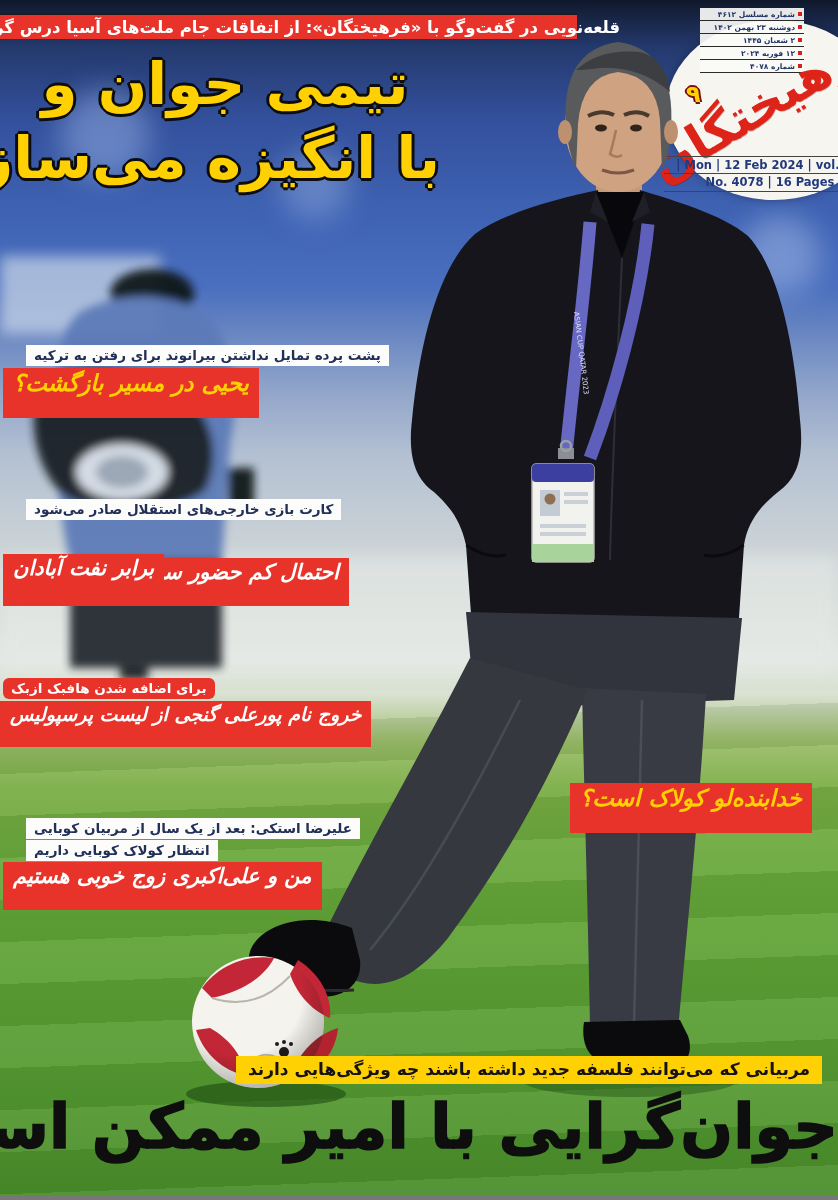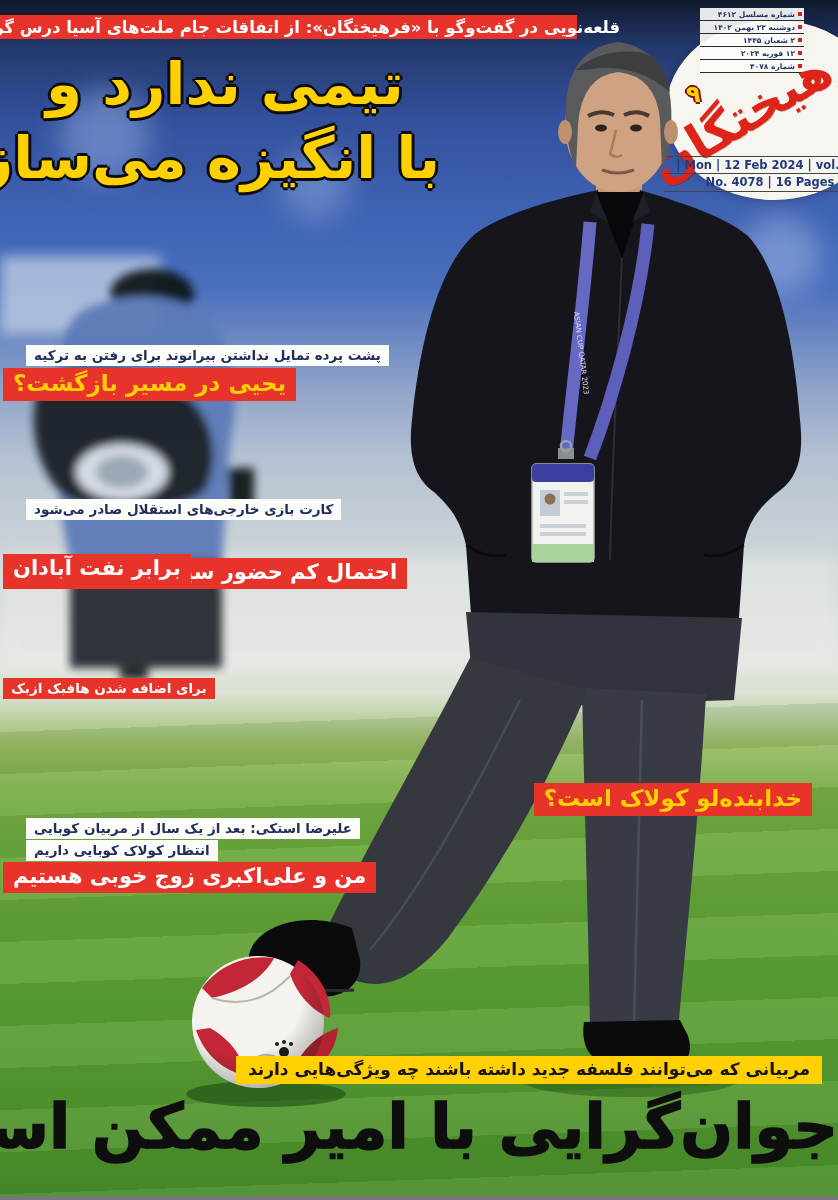--- a/index.html
+++ b/index.html
@@ -55,23 +55,23 @@
     direction:rtl; text-align:center; white-space:nowrap;
     -webkit-text-stroke:2.5px #0d0d0d; paint-order:stroke fill;
     text-shadow:-3px 0 0 #0d0d0d, 3px 0 0 #0d0d0d, 0 -3px 0 #0d0d0d, 0 3px 0 #0d0d0d; }
   .hl-l1{ left:30px; top:50px; width:390px; }
   .hl-l2{ left:-12px; top:124px; width:452px; }
 
   
   .kicker-white{ position:absolute; z-index:4; background:#fcfcfa; color:#222f58;
     font-size:13.5px; font-weight:bold; padding:2px 8px 3px; white-space:nowrap; direction:rtl;margin-left:23px; }
   .kicker-red{ position:absolute; z-index:4; background:#e8332a; color:#fff;
-    font-size:13.5px; font-weight:bold; padding:2px 8px 3px; white-space:nowrap; direction:rtl; }
+    font-size:13.5px; font-weight:bold; padding:2px 8px 3px; white-space:nowrap; direction:rtl;border-radius:6px; }
   .main-red{ position:absolute; z-index:4; background:#e8332a; color:#fff;
-    font-size:21px; font-weight:900; padding:2px 10px 5px; white-space:nowrap; direction:rtl; }
+    font-size:21px; font-weight:900; padding:2px 10px 22px; white-space:nowrap; direction:rtl;font-style:italic; }
   .main-red.yellow{ color:#ffd103; font-size:23px; }
 
   
   .bottom-kicker{ position:absolute; z-index:5; right:16px; top:1056px; background:#ffd103; color:#151210;
     font-size:17px; font-weight:bold; padding:3px 12px 5px; white-space:nowrap; direction:rtl; }
   .bottom-headline{ position:absolute; z-index:5; left:0; top:1090px; width:838px; text-align:center;
     color:#0e0e0e; font-size:62px; font-weight:900; direction:rtl; white-space:nowrap;
     -webkit-text-stroke:1.5px #0e0e0e; }
 </style>
 </head>
@@ -210,31 +210,32 @@
       <circle cx="291" cy="1044" r="2" fill="#1c1c1c"></circle>
       <text x="284" y="1068" font-size="7" text-anchor="middle" fill="#55514a" font-family="DejaVu Sans, sans-serif">KELME</text>
       <circle cx="258" cy="1022" r="66" fill="url(#ballShade)"></circle>
     </g>
   </svg>
 
   <div class="top-strip rtl">
     <span>قلعه‌نویی در گفت‌وگو با «فرهیختگان»: از اتفاقات جام ملت‌های آسیا درس گرفتیم</span>
   </div>
 
-  <div class="hl-yellow hl-l1">تیمی ندارد و</div>
+  <div class="hl-yellow hl-l1">تیمی جوان و</div>
   <div class="hl-yellow hl-l2">با انگیزه می‌سازم</div>
 
   <div class="kicker-white" style="left:3px; top:345px;">پشت پرده تمایل نداشتن بیرانوند برای رفتن به ترکیه</div>
   <div class="main-red yellow" style="left:3px; top:368px;">یحیی در مسیر بازگشت؟</div>
 
   <div class="kicker-white" style="left:3px; top:499px;">کارت بازی خارجی‌های استقلال صادر می‌شود</div>
   <div class="main-red" style="left:3px; top:522px;margin-top:36px;">احتمال کم حضور سیلوا و ماشاریپوف</div>
   <div class="main-red" style="left:3px; top:554px;">برابر نفت آبادان</div>
 
   <div class="kicker-red" style="left:3px; top:678px;">برای اضافه شدن هافبک ازبک</div>
+  <div class="main-red" style="left:0px; top:701px; font-size:19px;">خروج نام پورعلی گنجی از لیست پرسپولیس</div>
 
   <div class="kicker-white" style="left:3px; top:840px;">انتظار کولاک کوبایی داریم</div>
   <div class="kicker-white" style="left:3px; top:818px;">علیرضا استکی: بعد از یک سال از مربیان کوبایی</div>
   <div class="main-red" style="left:3px; top:862px;">من و علی‌اکبری زوج خوبی هستیم</div>
 
   <div class="main-red yellow" style="right:26px; left:auto; top:783px;">خدابنده‌لو کولاک است؟</div>
 
   <div class="bottom-kicker">مربیانی که می‌توانند فلسفه جدید داشته باشند چه ویژگی‌هایی دارند</div>
   <div class="bottom-headline">جوان‌گرایی با امیر ممکن است؟</div>
 

